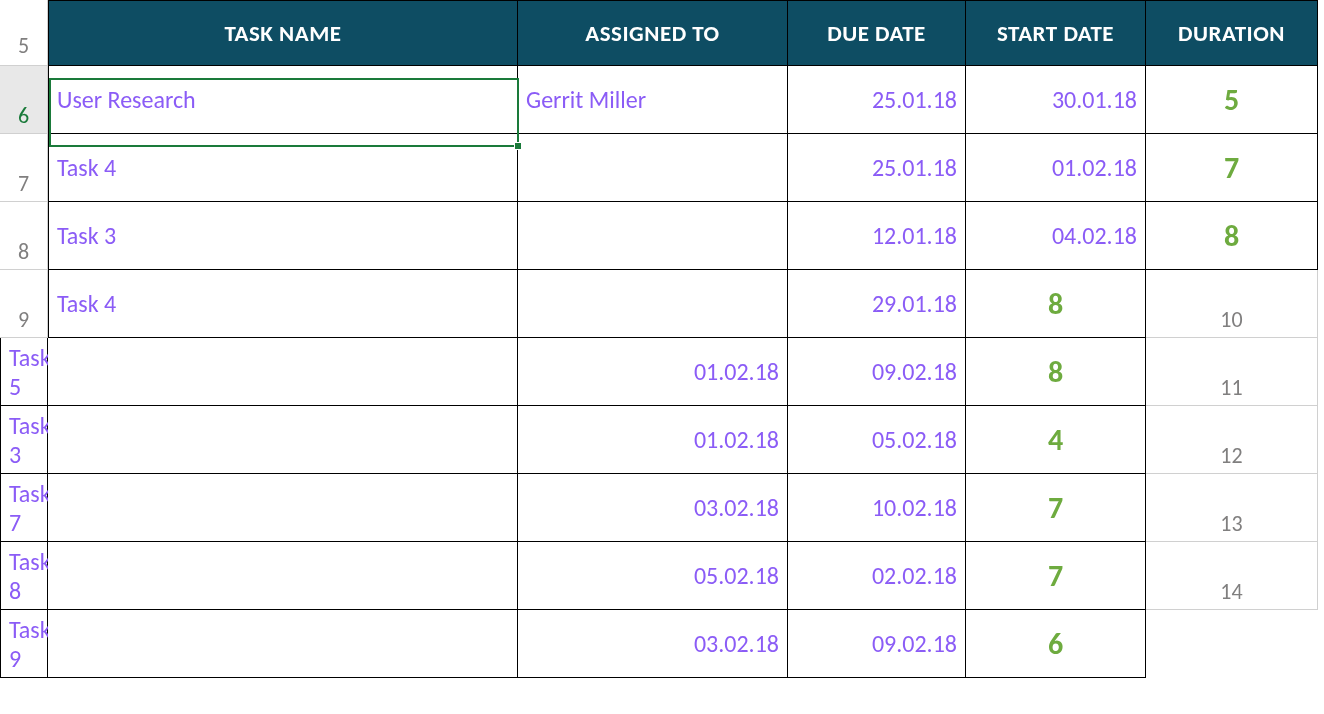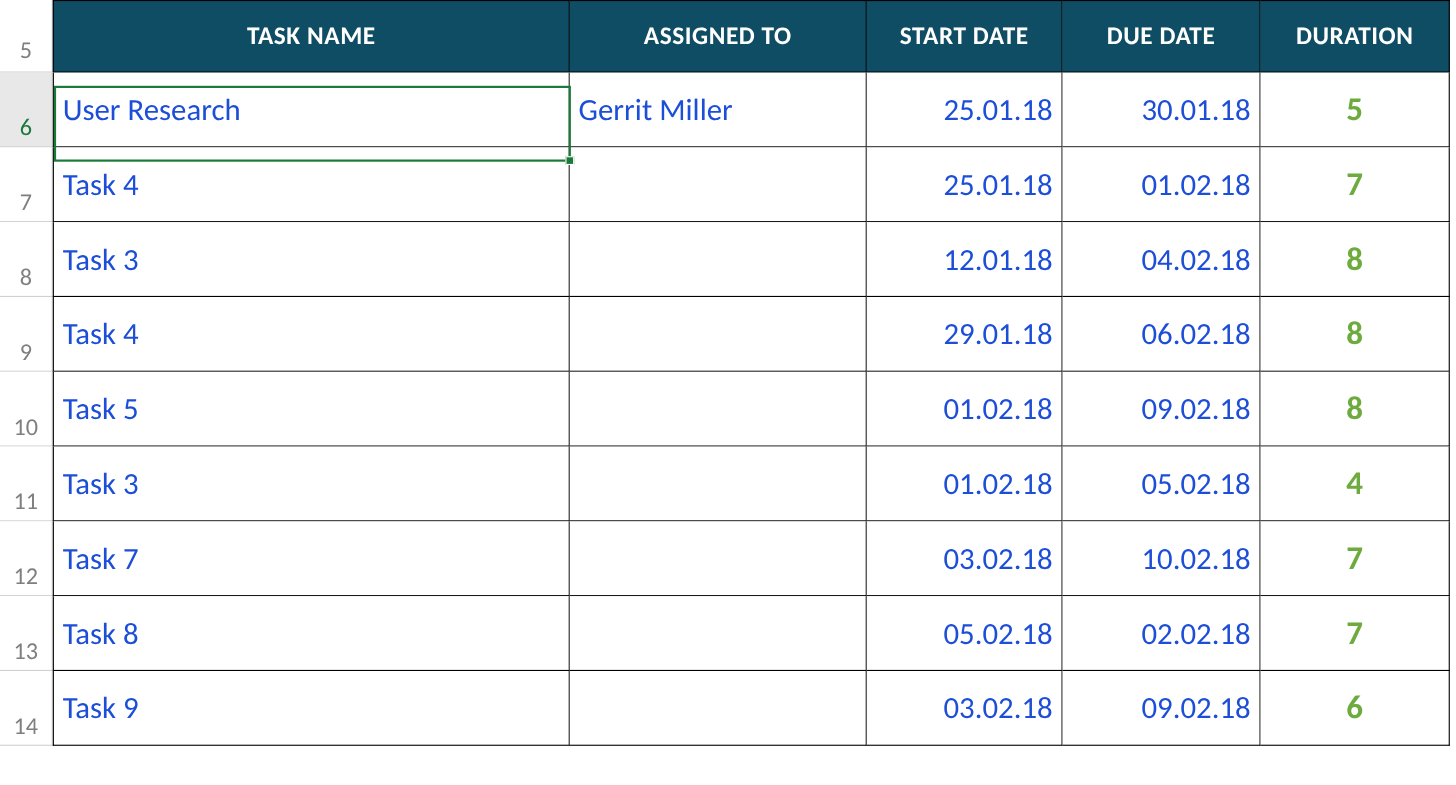--- a/index.html
+++ b/index.html
@@ -45,25 +45,25 @@
     border-left: none;
     height: 66px;
     letter-spacing: 0.5px;
   }
   .colhead.first { border-left: 1px solid #000; }
   .cell {
     border-right: 1px solid #000;
     border-bottom: 1px solid #000;
     background: #fff;
     height: 68px;
-    font-size: 28px;
+    font-size: 24px;
     display: flex;
     align-items: center;
     padding: 0 8px;
-    color: #1d4ed8;
+    color: #8b5cf6;
     position: relative;
   }
   .cell.taskname { border-left: 1px solid #000; }
   .cell.right { justify-content: flex-end; }
   .cell.duration {
     justify-content: center;
     color: #6eab3f;
     font-weight: 700;
     font-size: 30px;
   }
@@ -91,22 +91,22 @@
 </style>
 </head>
 <body>
 
 <div class="wrap">
   <div class="sheet">
 
     <div class="rowhead tall">5</div>
     <div class="colhead first">TASK NAME</div>
     <div class="colhead">ASSIGNED TO</div>
+    <div class="colhead">DUE DATE</div>
     <div class="colhead">START DATE</div>
-    <div class="colhead">DUE DATE</div>
     <div class="colhead">DURATION</div>
 
     <div class="rowhead active">6</div>
     <div class="cell taskname">User Research</div>
     <div class="cell">Gerrit Miller</div>
     <div class="cell right">25.01.18</div>
     <div class="cell right">30.01.18</div>
     <div class="cell duration">5</div>
 
     <div class="rowhead">7</div>
@@ -120,21 +120,20 @@
     <div class="cell taskname">Task 3</div>
     <div class="cell"></div>
     <div class="cell right">12.01.18</div>
     <div class="cell right">04.02.18</div>
     <div class="cell duration">8</div>
 
     <div class="rowhead">9</div>
     <div class="cell taskname">Task 4</div>
     <div class="cell"></div>
     <div class="cell right">29.01.18</div>
-    <div class="cell right">06.02.18</div>
     <div class="cell duration">8</div>
 
     <div class="rowhead">10</div>
     <div class="cell taskname">Task 5</div>
     <div class="cell"></div>
     <div class="cell right">01.02.18</div>
     <div class="cell right">09.02.18</div>
     <div class="cell duration">8</div>
 
     <div class="rowhead">11</div>

